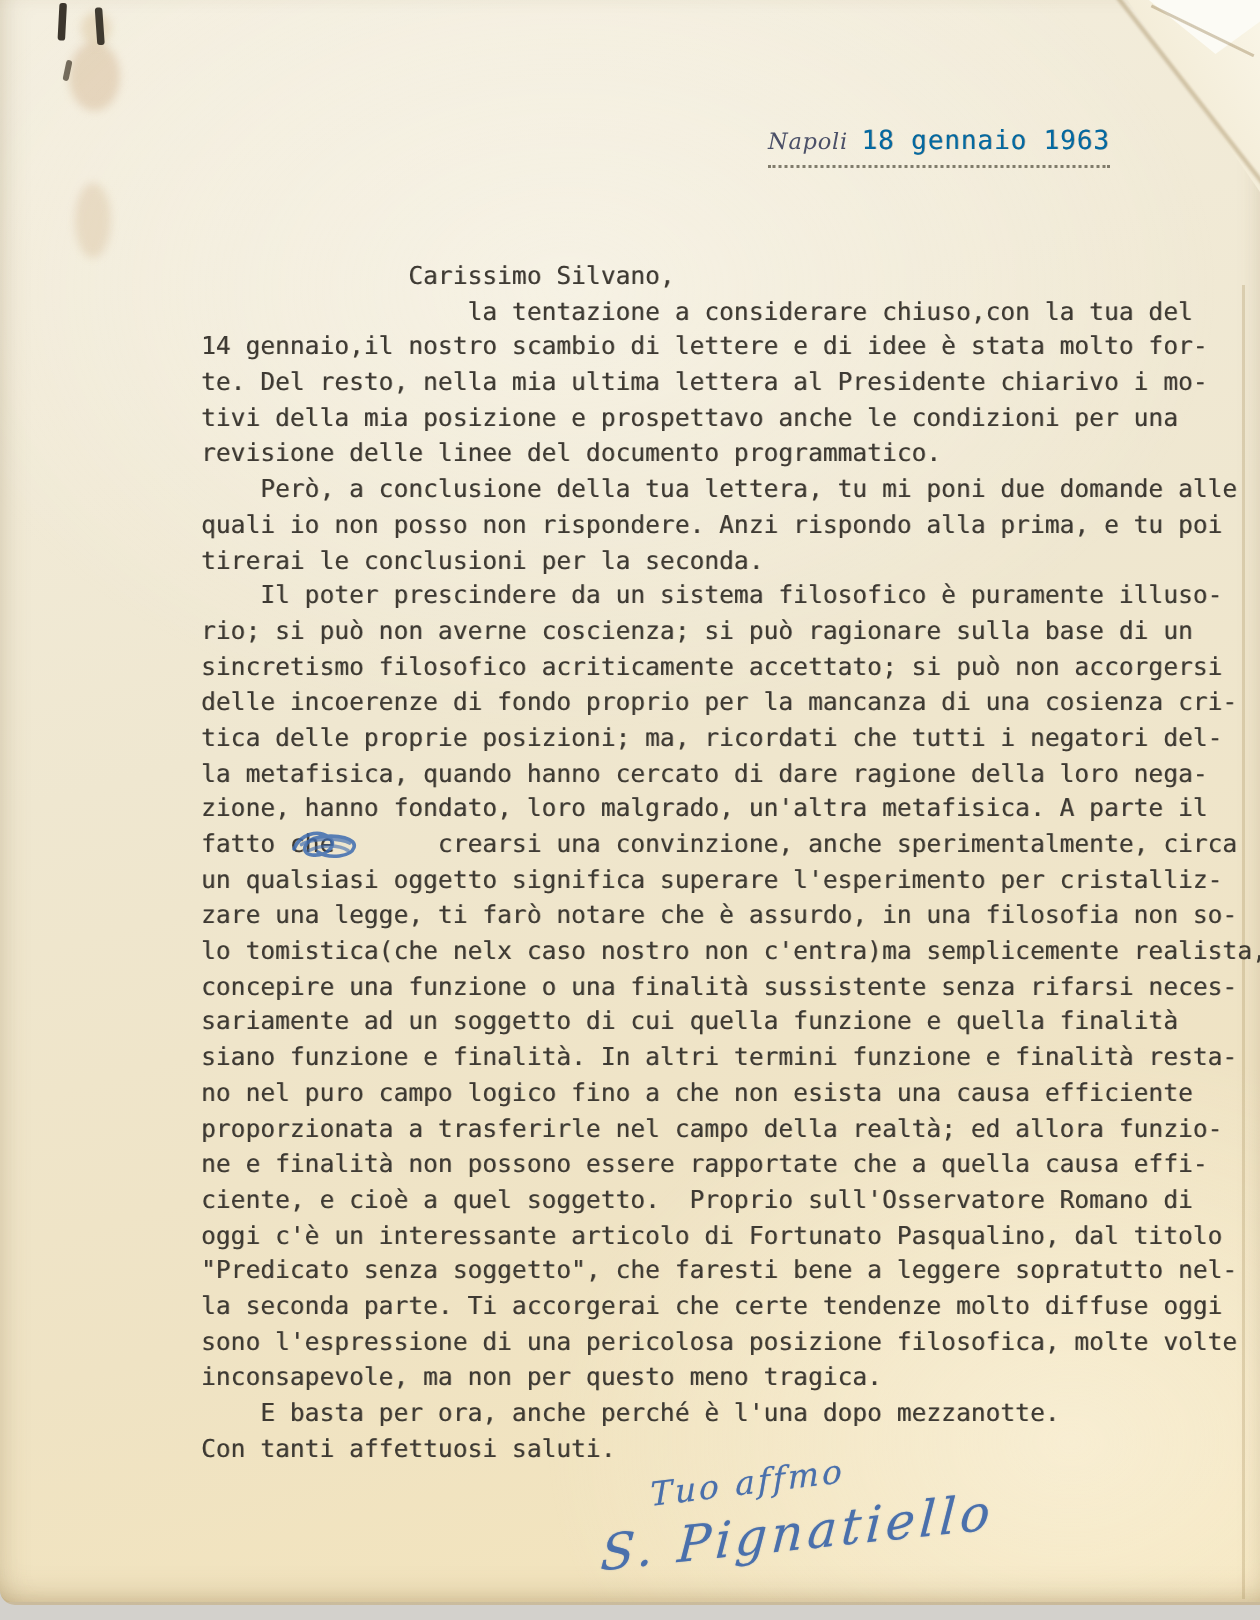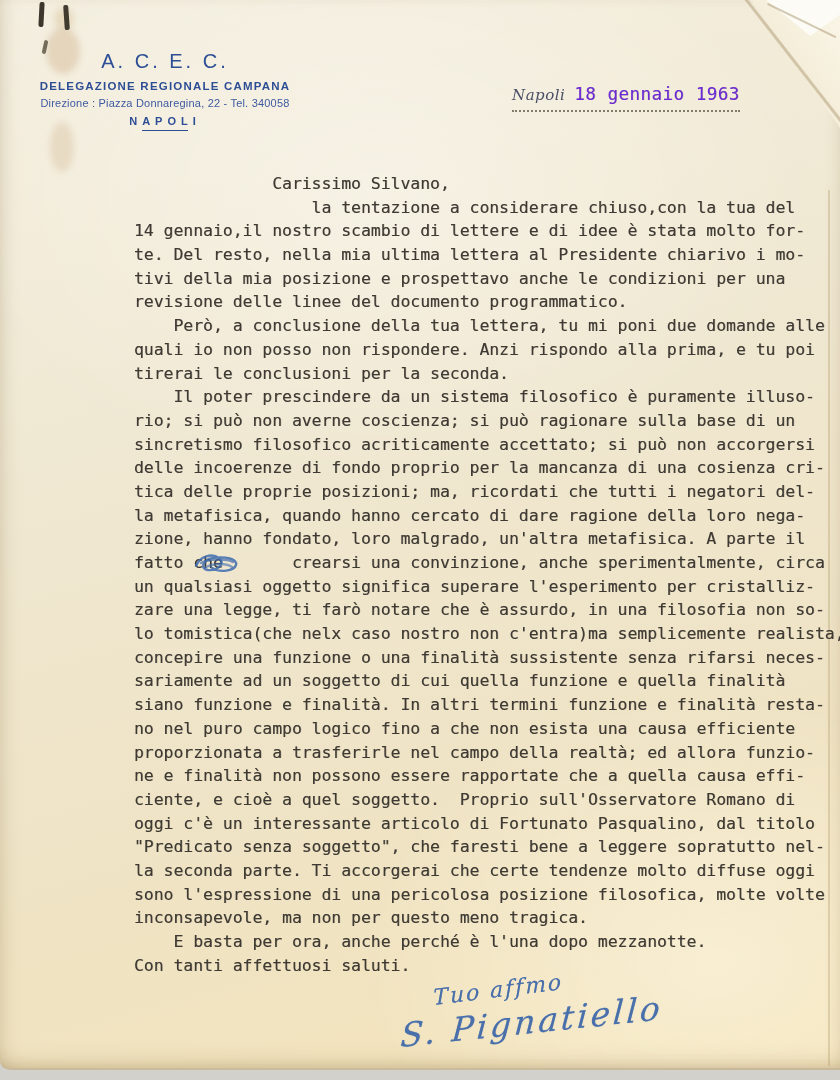--- a/index.html
+++ b/index.html
@@ -77,21 +77,21 @@
   .dateline{
     position:absolute;left:512px;top:84px;width:228px;height:26px;
     display:flex;align-items:baseline;
     border-bottom:2px dotted rgba(90,85,70,.75);
   }
   .date-place{
     font-family:"DejaVu Serif", serif;font-style:italic;
     font-size:15px;color:#4b5068;letter-spacing:.5px;
   }
   .date-typed{
-    margin-left:9px;font-size:17.5px;color:#6d28d9;
+    margin-left:9px;font-size:17.5px;color:#0369a1;
     text-shadow:.5px 0 0 rgba(69,65,58,.4);letter-spacing:.5px;
   }
 
   
   .letter-body{
     position:absolute;left:92px;top:172px;width:740px;
     font-size:16.4px;line-height:23.7px;color:#3e3a33;
     white-space:pre;
     text-shadow:.5px 0 .3px rgba(62,58,51,.45);
     margin-left:42px;
@@ -130,27 +130,20 @@
   <div class="fold-seam"></div>
   <div class="fold-crease"></div>
 
   <div class="stain stain-1"></div>
   <div class="stain stain-2"></div>
   <div class="stain stain-3"></div>
   <div class="pen-stroke pen-1"></div>
   <div class="pen-stroke pen-2"></div>
   <div class="pen-stroke pen-3"></div>
 
-  <div class="letterhead">
-    <div class="lh-acronym">A. C. E. C.</div>
-    <div class="lh-org">DELEGAZIONE REGIONALE CAMPANA</div>
-    <div class="lh-addr">Direzione : Piazza Donnaregina, 22 - Tel. 340058</div>
-    <div class="lh-city">NAPOLI</div>
-    <div class="lh-underline"></div>
-  </div>
 
   <div class="dateline">
     <span class="date-place">Napoli</span>
     <span class="date-typed">18 gennaio 1963</span>
   </div>
 
   <div class="letter-body"><div class="tline">              Carissimo Silvano,</div><div class="tline">                  la tentazione a considerare chiuso,con la tua del</div><div class="tline">14 gennaio,il nostro scambio di lettere e di idee è stata molto for-</div><div class="tline">te. Del resto, nella mia ultima lettera al Presidente chiarivo i mo-</div><div class="tline">tivi della mia posizione e prospettavo anche le condizioni per una</div><div class="tline">revisione delle linee del documento programmatico.</div><div class="tline">    Però, a conclusione della tua lettera, tu mi poni due domande alle</div><div class="tline">quali io non posso non rispondere. Anzi rispondo alla prima, e tu poi</div><div class="tline">tirerai le conclusioni per la seconda.</div><div class="tline">    Il poter prescindere da un sistema filosofico è puramente illuso-</div><div class="tline">rio; si può non averne coscienza; si può ragionare sulla base di un</div><div class="tline">sincretismo filosofico acriticamente accettato; si può non accorgersi</div><div class="tline">delle incoerenze di fondo proprio per la mancanza di una cosienza cri-</div><div class="tline">tica delle proprie posizioni; ma, ricordati che tutti i negatori del-</div><div class="tline">la metafisica, quando hanno cercato di dare ragione della loro nega-</div><div class="tline">zione, hanno fondato, loro malgrado, un'altra metafisica. A parte il</div><div class="tline">fatto che       crearsi una convinzione, anche sperimentalmente, circa</div><div class="tline">un qualsiasi oggetto significa superare l'esperimento per cristalliz-</div><div class="tline">zare una legge, ti farò notare che è assurdo, in una filosofia non so-</div><div class="tline">lo tomistica(che nelx caso nostro non c'entra)ma semplicemente realista,</div><div class="tline">concepire una funzione o una finalità sussistente senza rifarsi neces-</div><div class="tline">sariamente ad un soggetto di cui quella funzione e quella finalità</div><div class="tline">siano funzione e finalità. In altri termini funzione e finalità resta-</div><div class="tline">no nel puro campo logico fino a che non esista una causa efficiente</div><div class="tline">proporzionata a trasferirle nel campo della realtà; ed allora funzio-</div><div class="tline">ne e finalità non possono essere rapportate che a quella causa effi-</div><div class="tline">ciente, e cioè a quel soggetto.  Proprio sull'Osservatore Romano di</div><div class="tline">oggi c'è un interessante articolo di Fortunato Pasqualino, dal titolo</div><div class="tline">"Predicato senza soggetto", che faresti bene a leggere sopratutto nel-</div><div class="tline">la seconda parte. Ti accorgerai che certe tendenze molto diffuse oggi</div><div class="tline">sono l'espressione di una pericolosa posizione filosofica, molte volte</div><div class="tline">inconsapevole, ma non per questo meno tragica.</div><div class="tline">    E basta per ora, anche perché è l'una dopo mezzanotte.</div><div class="tline">Con tanti affettuosi saluti.</div></div>
 
   <svg class="scribble" viewBox="0 0 52 24">
     <g fill="none" stroke="#3e6cb0" stroke-width="2.4" stroke-linecap="round" opacity="0.85">

